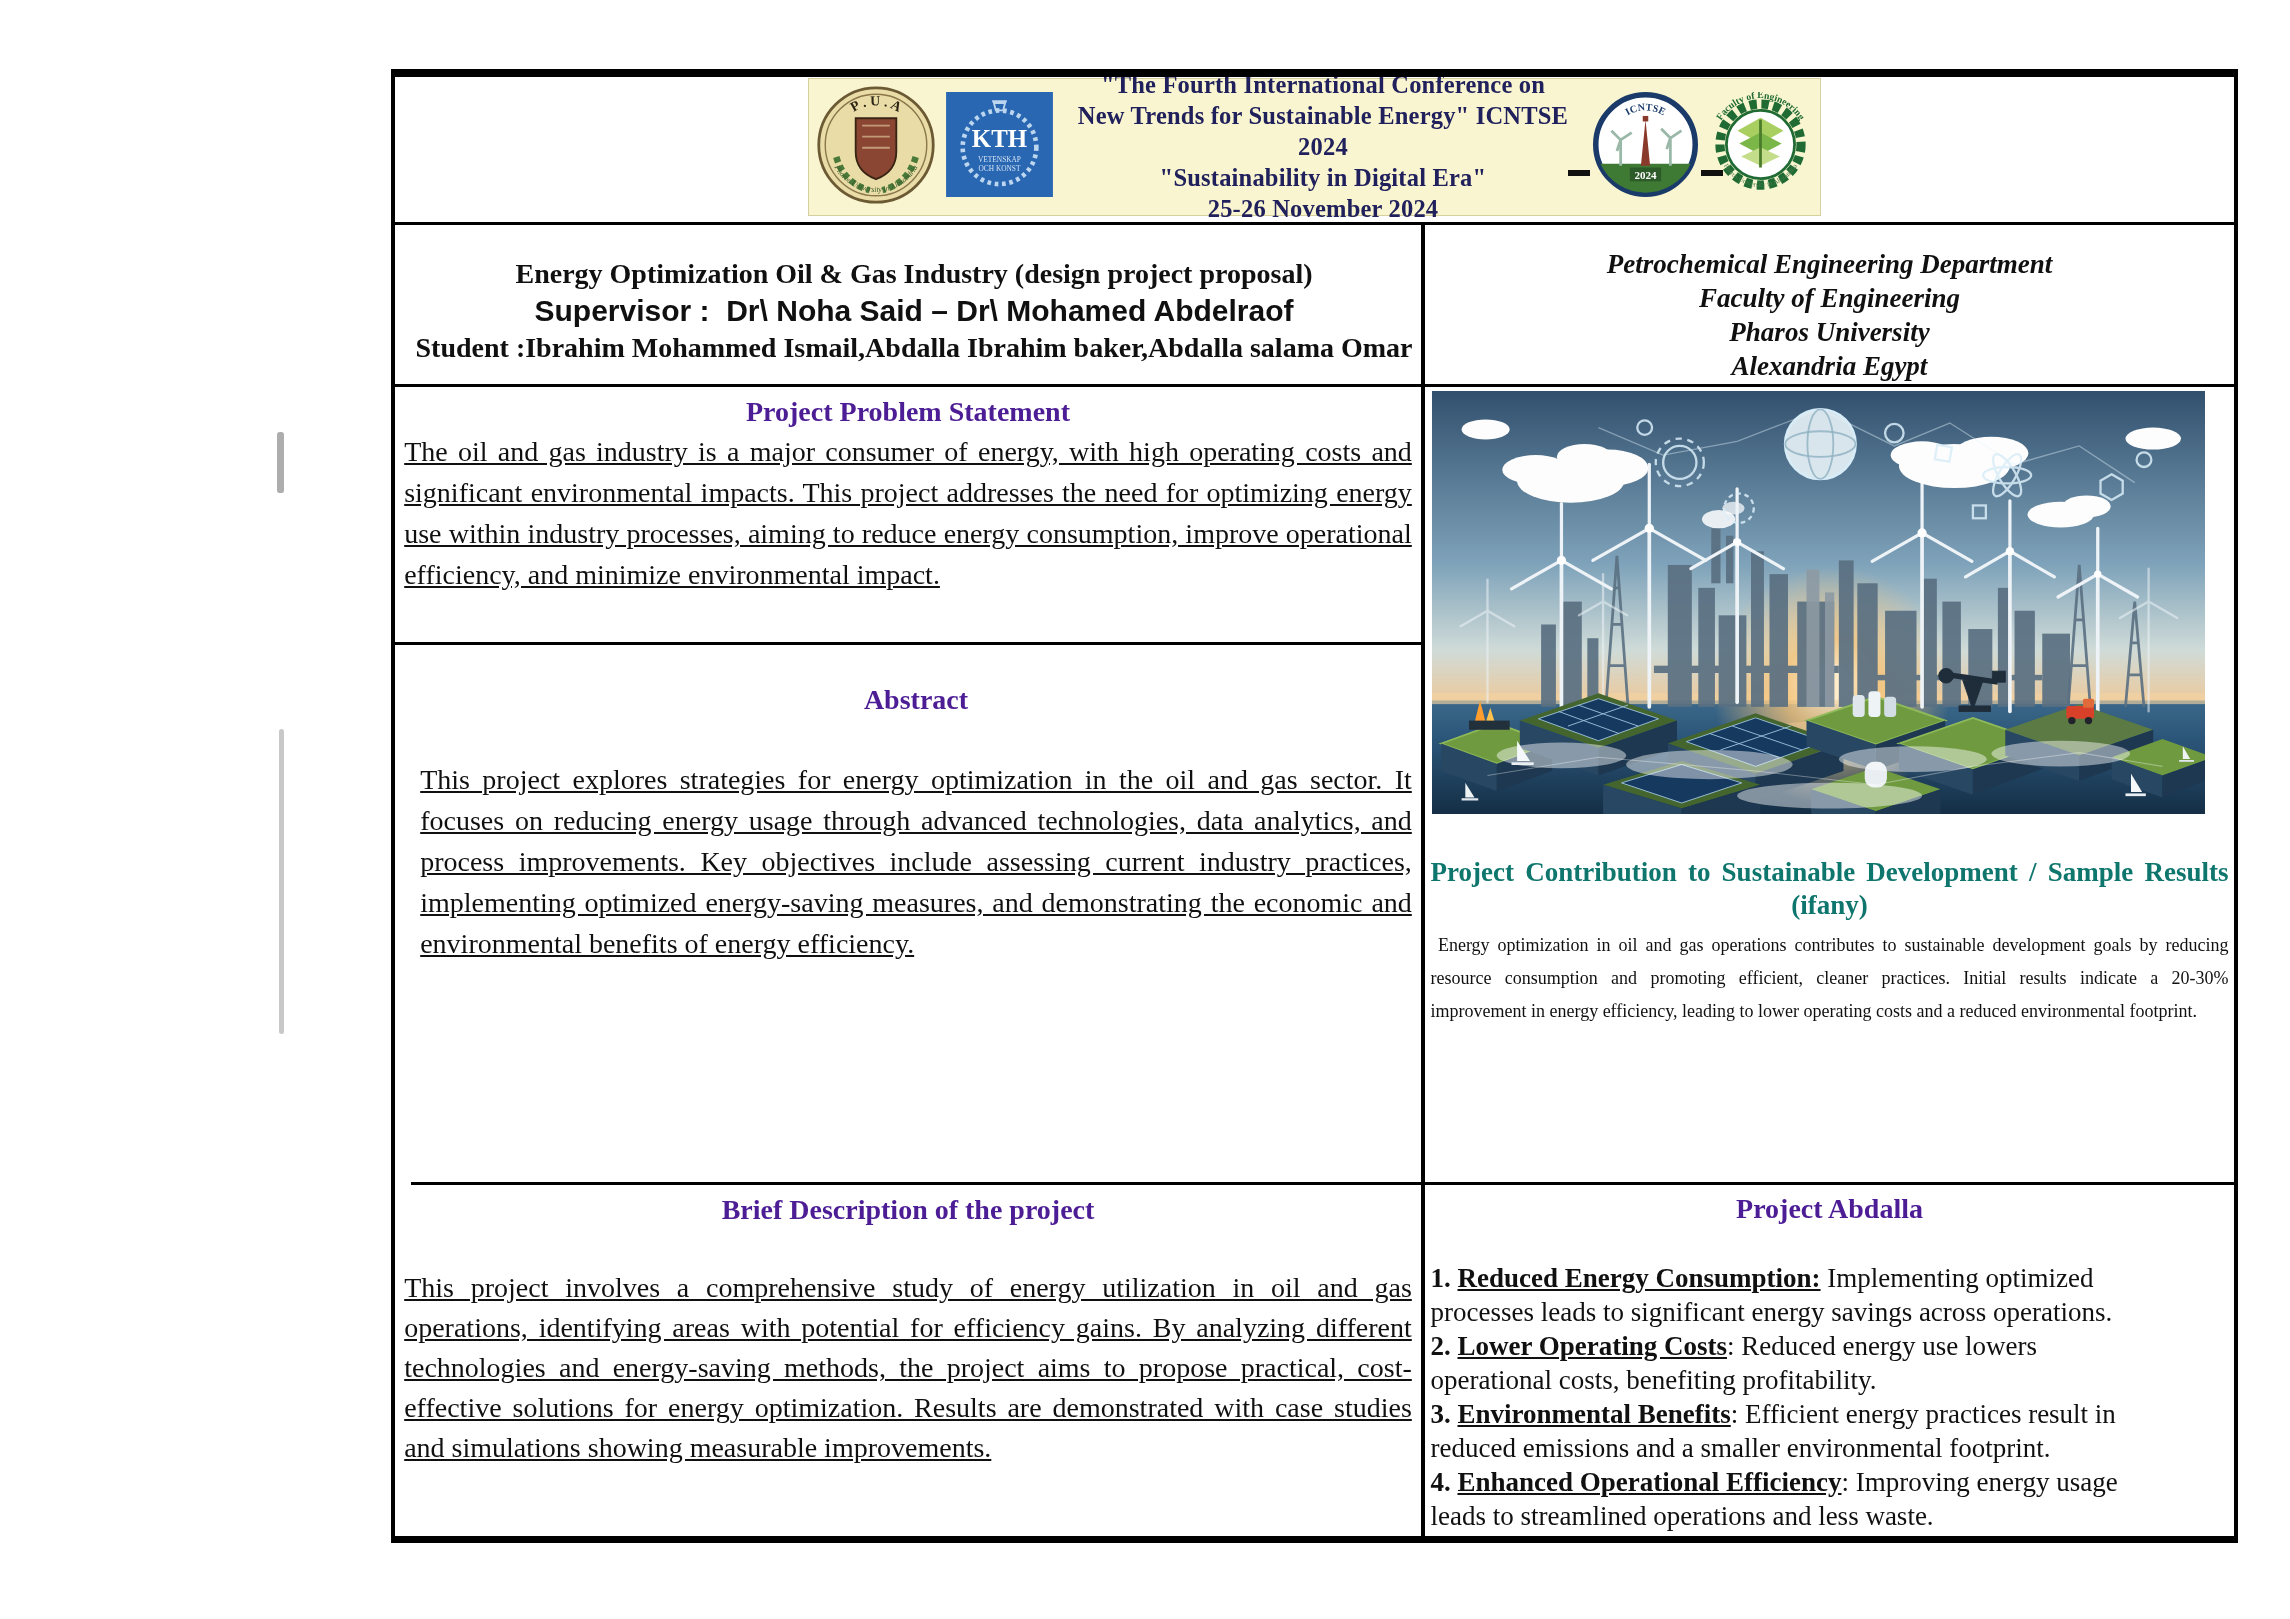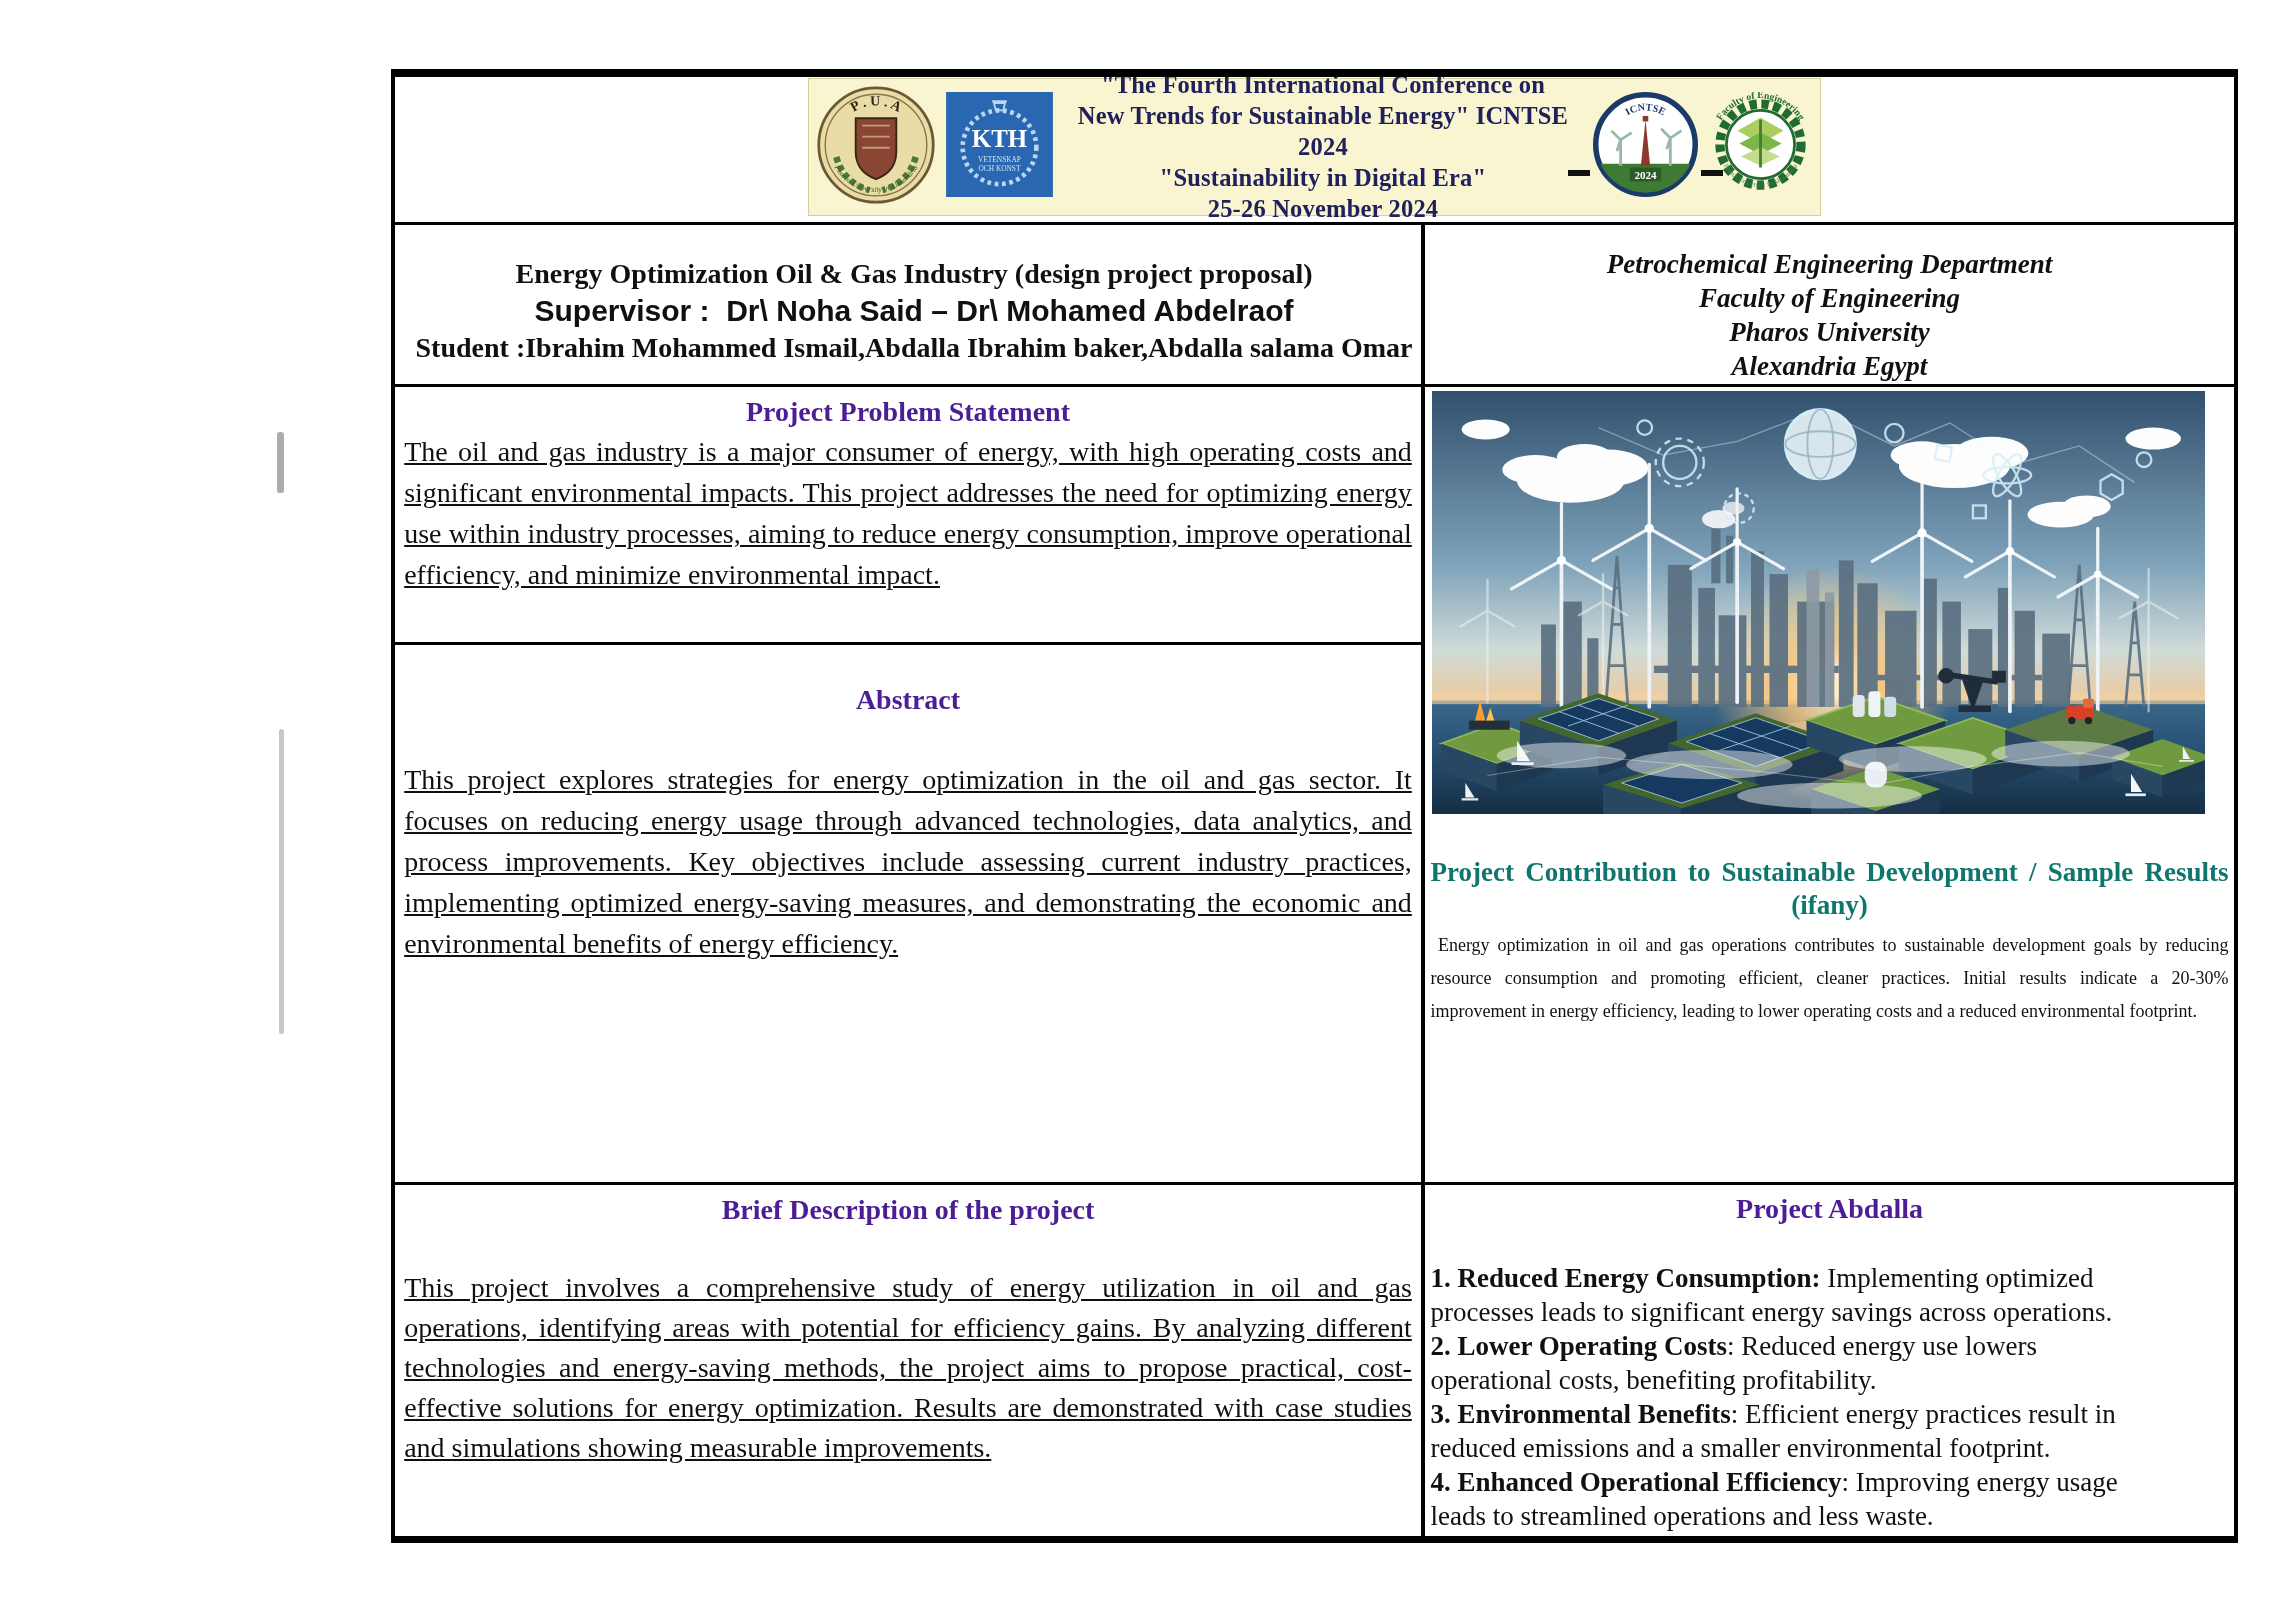--- a/index.html
+++ b/index.html
@@ -47,37 +47,37 @@
   .dept-cell { grid-column:2; grid-row:2; text-align:center; padding-top:22px;
                font-size:27px; font-weight:bold; font-style:italic; line-height:34px; }
 
   
   .sec-head { color:#4c1d95; font-weight:bold; font-size:28px; text-align:center; line-height:35px; }
   .body-txt { font-size:28px; line-height:41px; text-align:justify;text-decoration:underline; }
 
   .problem-cell  { grid-column:1; grid-row:3; padding:7.4px 9.2px 0 9.2px; }
   .problem-cell .body-txt { margin-top:1.8px; }
 
-  .abstract-cell { grid-column:1; grid-row:4; padding:37px 9.2px 0 9.2px; }
+  .abstract-cell { grid-column:1; grid-row:4; padding:37px 9.2px 0 9.2px;margin-left:16px; }
   .abstract-cell .body-txt { margin-top:42px; }
 
   .brief-cell { grid-column:1; grid-row:5; padding:7.4px 9.2px 0 9.2px; }
   .brief-cell .body-txt { margin-top:41px; line-height:40px; }
 
   
   .contrib-cell { grid-column:2; grid-row:3/5; padding:0 5.5px; }
   .artwork { width:773px; height:423px; margin:3.7px 0 0 1.8px; display:block; }
   .contrib-head { margin-top:42px; color:#0f766e; font-weight:bold; font-size:27px;
                   line-height:33px; text-align:justify; text-align-last:center; }
   .contrib-body { margin-top:7.4px; font-size:18px; line-height:33px; text-align:justify; text-indent:7.4px; }
 
   .outcomes-cell { grid-column:2; grid-row:5; padding:5.5px 5.5px 0 5.5px; }
   .outcomes-list { margin-top:35px; }
   .outcome { font-size:27px; line-height:34px; white-space:pre-wrap; text-align:left; }
-  .outcome .bseg { font-weight:bold; }
+  .outcome .bseg { font-weight:bold;text-decoration:underline; }
   .outcome .num { font-weight:bold; }
 
   
   svg text { font-family:"Liberation Serif", serif; }
 </style>
 </head>
 <body>
 
 <div class="scan-streak" id="streak1"></div>
 <div class="scan-streak" id="streak2"></div>

